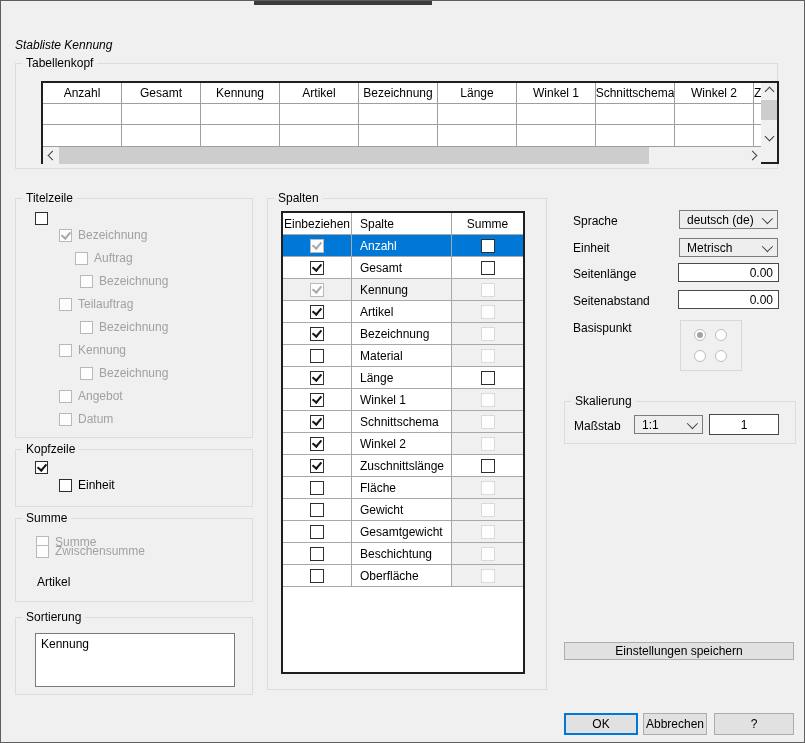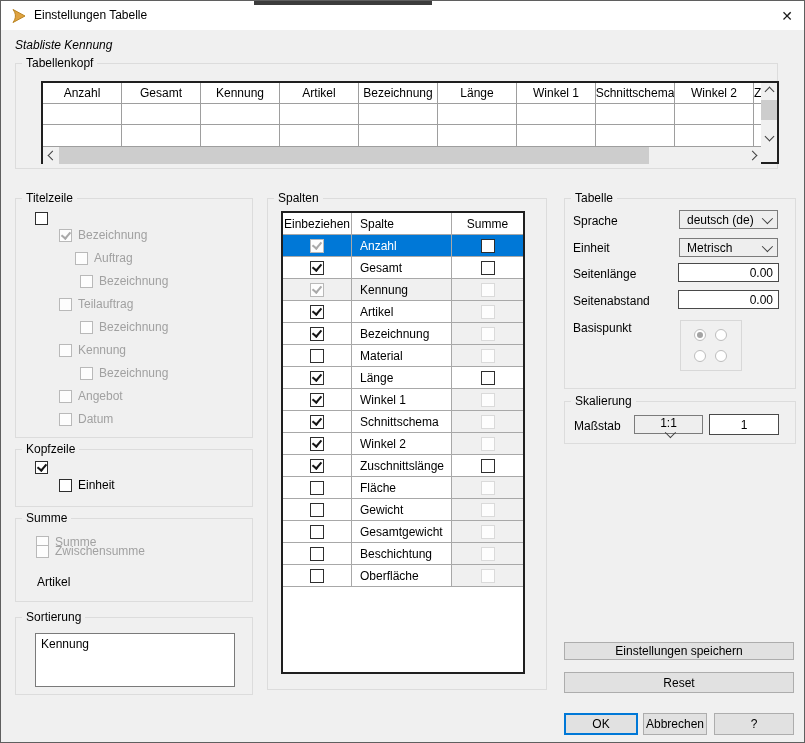--- a/index.html
+++ b/index.html
@@ -76,27 +76,20 @@
   .sp-table .cb{width:14px;height:14px;}
   .basis-panel{position:absolute;border:1px solid #d8d8d8;box-sizing:border-box;}
 </style>
 </head>
 <body>
 
 <div id="dialog">
 
   <div class="top-artifact"></div>
 
-  <div class="titlebar">
-    <svg class="title-icon" viewBox="0 0 16 16">
-      <path d="M2,14.5 L14,8 L2,1.5 C5.2,5.8 5.2,10.2 2,14.5 Z" fill="#dfa240" stroke="#b9831f" stroke-width="1"></path>
-    </svg>
-    <span class="title-text">Einstellungen Tabelle</span>
-    <span class="close-btn">✕</span>
-  </div>
 
   <div class="abs" style="left:14px;top:37px;font-style:italic;">Stabliste Kennung</div>
 
   <div class="group" style="left:14px;top:62px;width:763px;height:106px;">
     <span class="group-label">Tabellenkopf</span>
   </div>
   <div class="tk-table">
     <div class="tk-main">
       <div class="tk-row" id="tk-head">
           <div class="tk-cell">Anzahl</div>
@@ -374,23 +367,20 @@
             <div class="cb"></div>
           </div>
           <div class="sp-cell sp-c2">Oberfläche</div>
           <div class="sp-cell sp-c3 sum-dis">
             <div class="cb faint"></div>
           </div>
         </div></div>
     <div class="sp-filler"></div>
   </div>
 
-  <div class="group" style="left:563px;top:197px;width:232px;height:191px;">
-    <span class="group-label">Tabelle</span>
-  </div>
   <div class="abs" style="left:572px;top:213px;">Sprache</div>
   <div class="combo" style="left:678px;top:209px;width:99px;height:19px;">
     <span>deutsch (de)</span>
     <span class="chev-down"></span>
   </div>
   <div class="abs" style="left:572px;top:240px;">Einheit</div>
   <div class="combo" style="left:678px;top:237px;width:99px;height:19px;">
     <span>Metrisch</span>
     <span class="chev-down"></span>
   </div>
@@ -403,25 +393,24 @@
     <span class="radio sel" style="left:13px;top:8px;"></span>
     <span class="radio" style="left:34px;top:8px;"></span>
     <span class="radio" style="left:13px;top:29px;"></span>
     <span class="radio" style="left:34px;top:29px;"></span>
   </div>
 
   <div class="group" style="left:563px;top:400px;width:232px;height:43px;">
     <span class="group-label">Skalierung</span>
   </div>
   <div class="abs" style="left:573px;top:418px;">Maßstab</div>
-  <div class="combo" style="left:633px;top:414px;width:69px;height:19px;flex-direction:column;">
+  <div class="combo" style="left:633px;top:414px;width:69px;height:19px;">
     <span>1:1</span>
     <span class="chev-down"></span>
   </div>
   <input class="tinput" style="left: 708px; top: 413px; width: 70px; height: 21px; text-align: center;" value="1">
 
   <div class="btn" style="left:563px;top:641px;width:230px;height:18px;">Einstellungen speichern</div>
-  <div class="btn" style="left:563px;top:671px;width:230px;height:21px;">Reset</div>
   <div class="btn default" style="left:563px;top:712px;width:74px;height:22px;">OK</div>
   <div class="btn" style="left:642px;top:712px;width:64px;height:22px;">Abbrechen</div>
   <div class="btn" style="left:713px;top:712px;width:80px;height:22px;">?</div>
 
 </div>
 
 </body></html>

